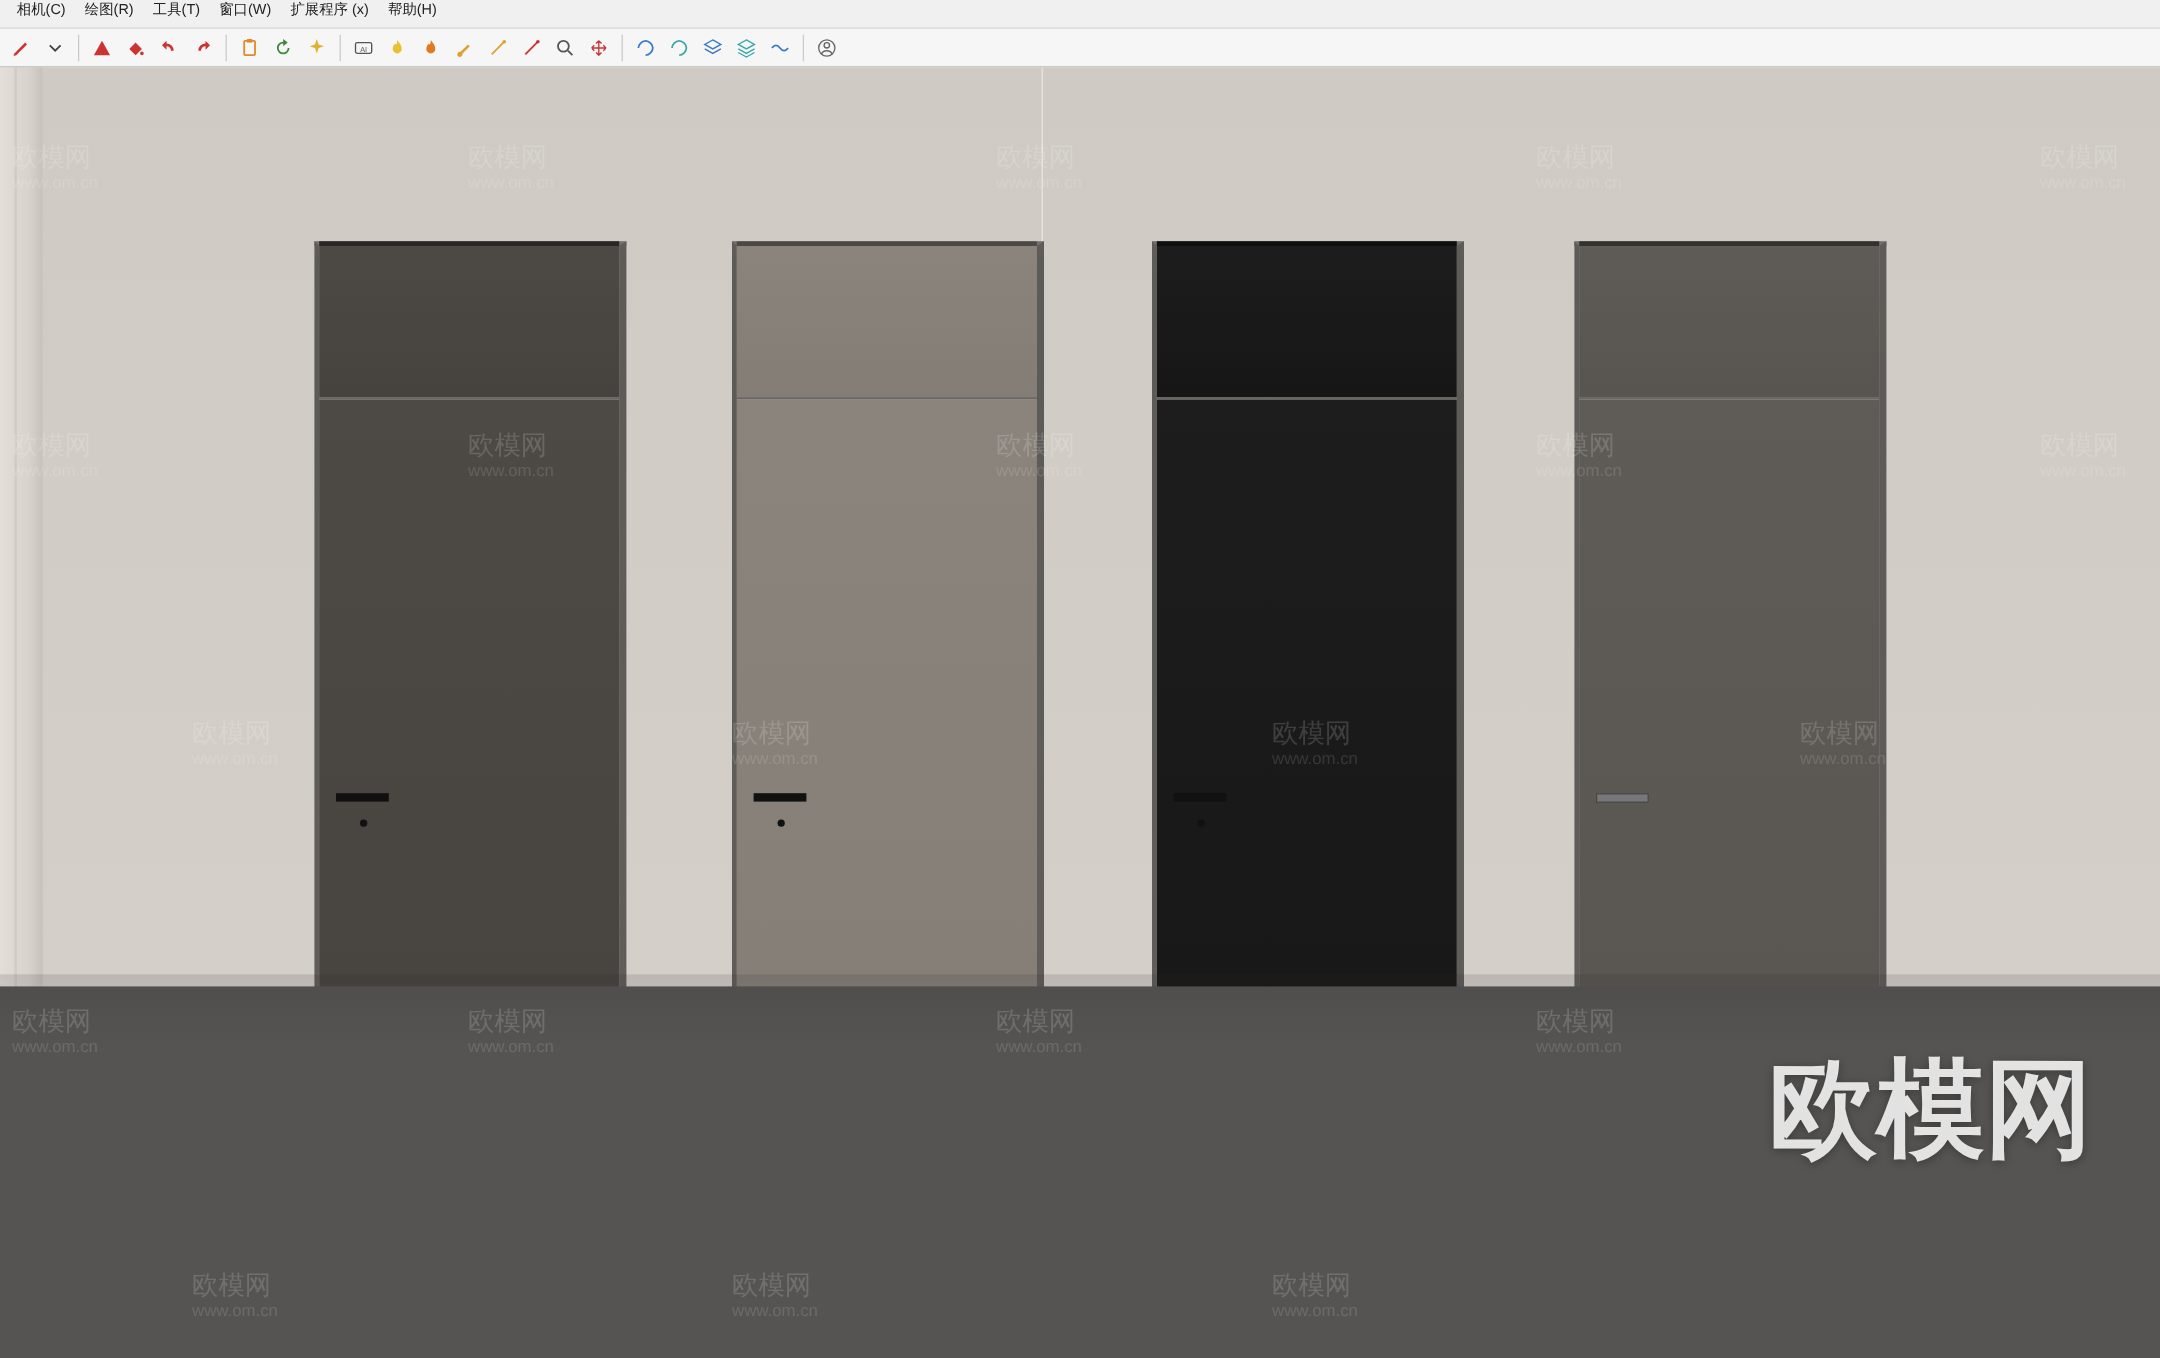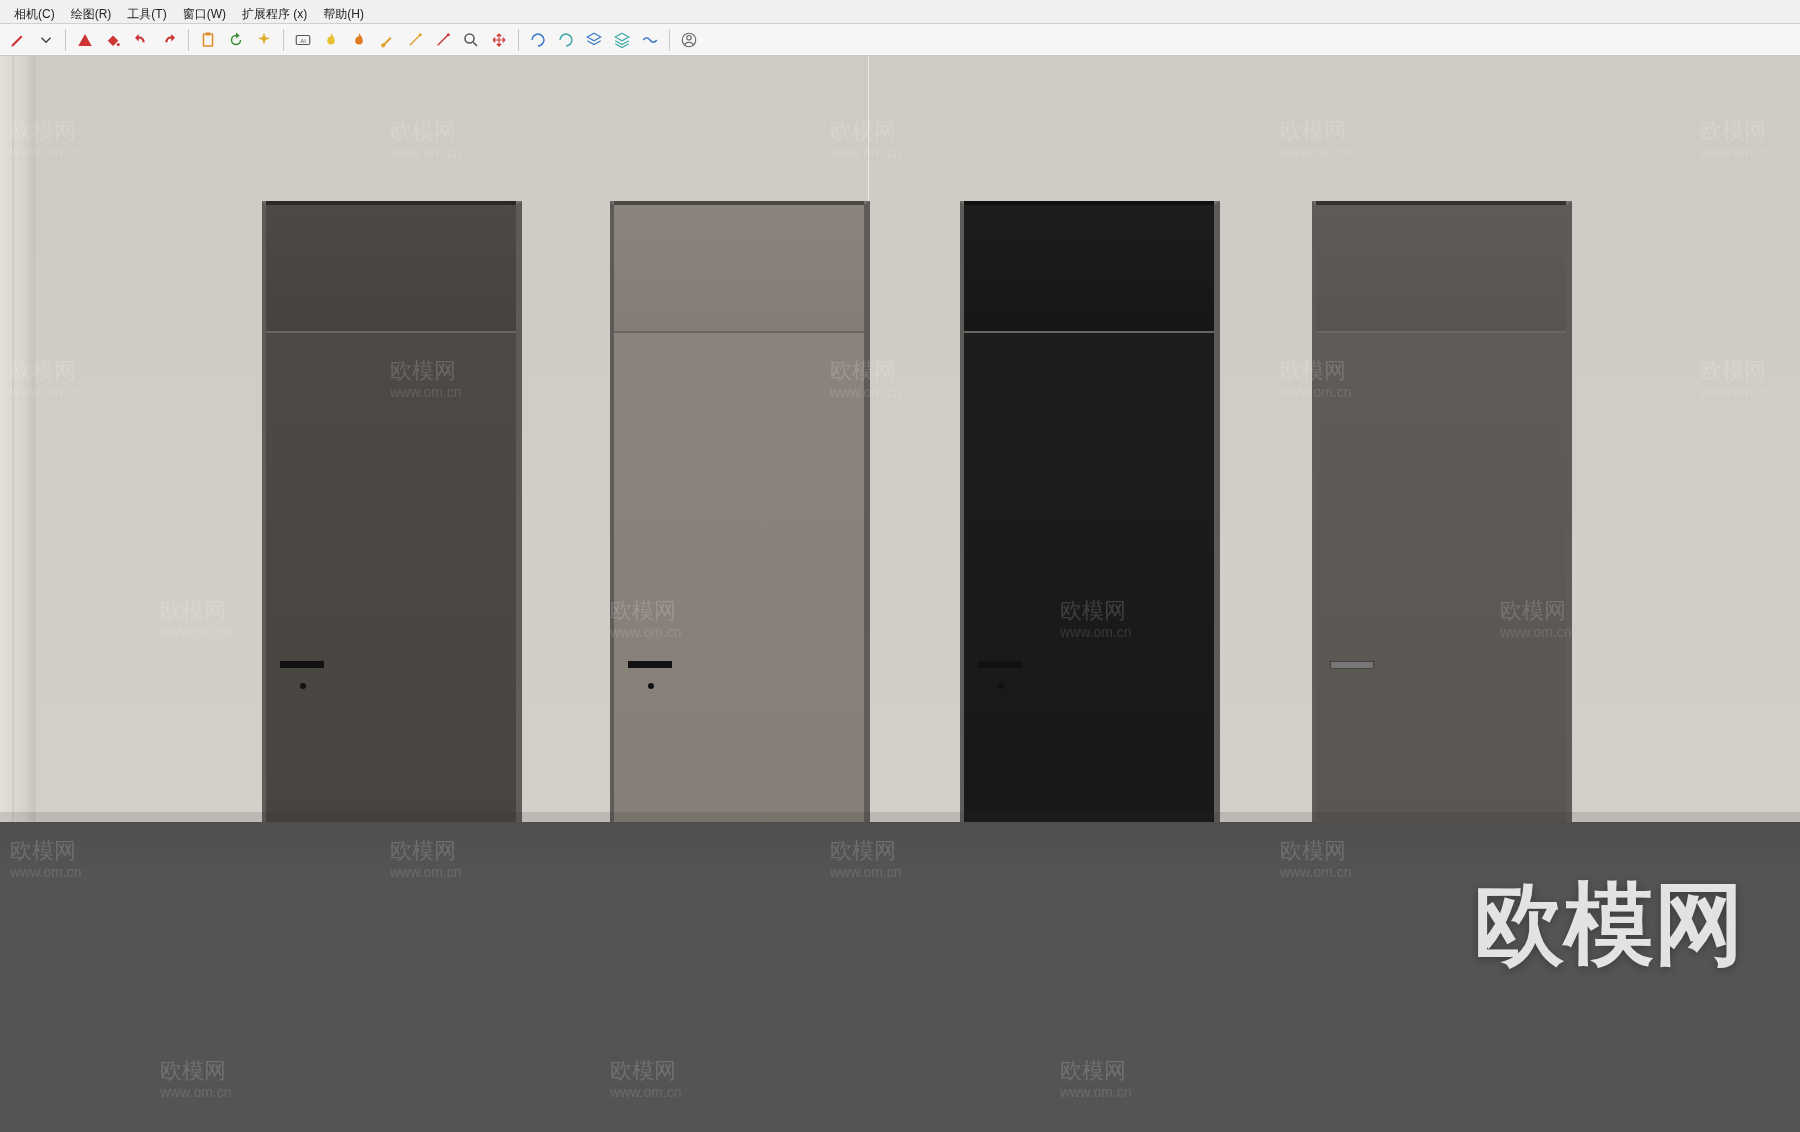--- a/index.html
+++ b/index.html
@@ -1,17 +1,17 @@
 <!DOCTYPE html>
 <html><head>
 <meta charset="utf-8">
 <style>
 * { margin: 0; padding: 0; box-sizing: border-box; }
 html, body { width: 1800px; height: 1132px; font-family: "Microsoft YaHei", Arial, sans-serif; overflow: hidden; }
-.menubar { height: 24px; background: #f0f0f0; border-bottom: 1px solid #d0d0d0; display: flex; align-items: flex-end; padding: 0 6px; font-size: 12px; color: #222; }
+.menubar { height: 24px; background: #f0f0f0; border-bottom: 1px solid #d0d0d0; display: flex; align-items: flex-start; padding: 0 6px; font-size: 12px; color: #222; }
 .menubar .item { padding: 0 8px; cursor: default; }
 .toolbar { height: 32px; background: #f6f6f6; border-bottom: 1px solid #c8c8c8; display: flex; align-items: center; padding: 0 6px; gap: 4px; }
 .toolbar .sep { width: 1px; height: 22px; background: #c8c8c8; margin: 0 3px; }
 .toolbar .btn { width: 24px; height: 24px; display: flex; align-items: center; justify-content: center; border: 1px solid transparent; border-radius: 2px; cursor: pointer; }
 .toolbar svg { width: 18px; height: 18px; }
 .viewport { position: relative; width: 100%; height: calc(100% - 56px); background: linear-gradient(180deg, #cfcac4 0%, #d4cec8 60%, #d6d1cb 100%); overflow: hidden; }
 .floor { position: absolute; left: 0; right: 0; bottom: 0; height: 310px; background: #565452; }
 .floor::before { content: ""; position: absolute; left: -40px; right: -40px; top: -10px; height: 60px; background: linear-gradient(180deg, rgba(40,40,40,0.15) 0%, rgba(0,0,0,0) 100%); }
 .door { position: absolute; top: 145px; width: 260px; height: 790px; }
 .door .frame { position: absolute; inset: 0; border-left: 4px solid rgba(0,0,0,0.55); border-right: 6px solid rgba(0,0,0,0.55); border-top: 4px solid rgba(0,0,0,0.45); }

